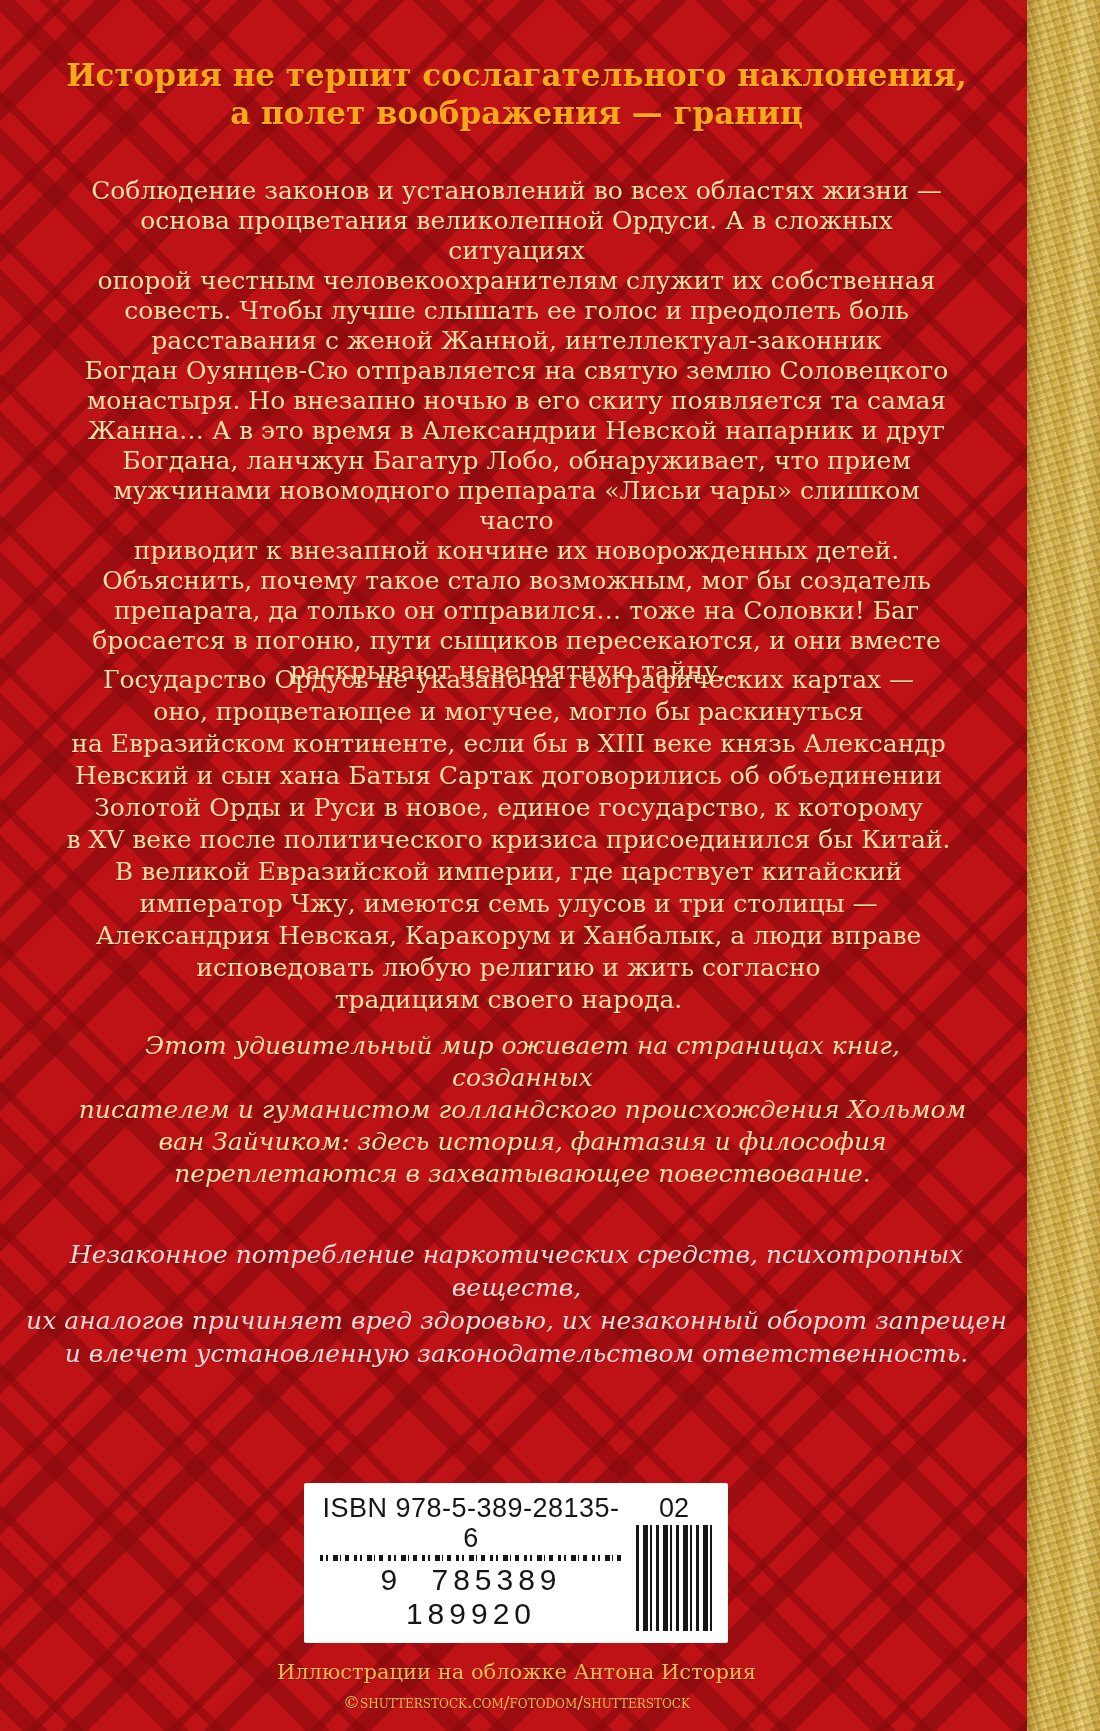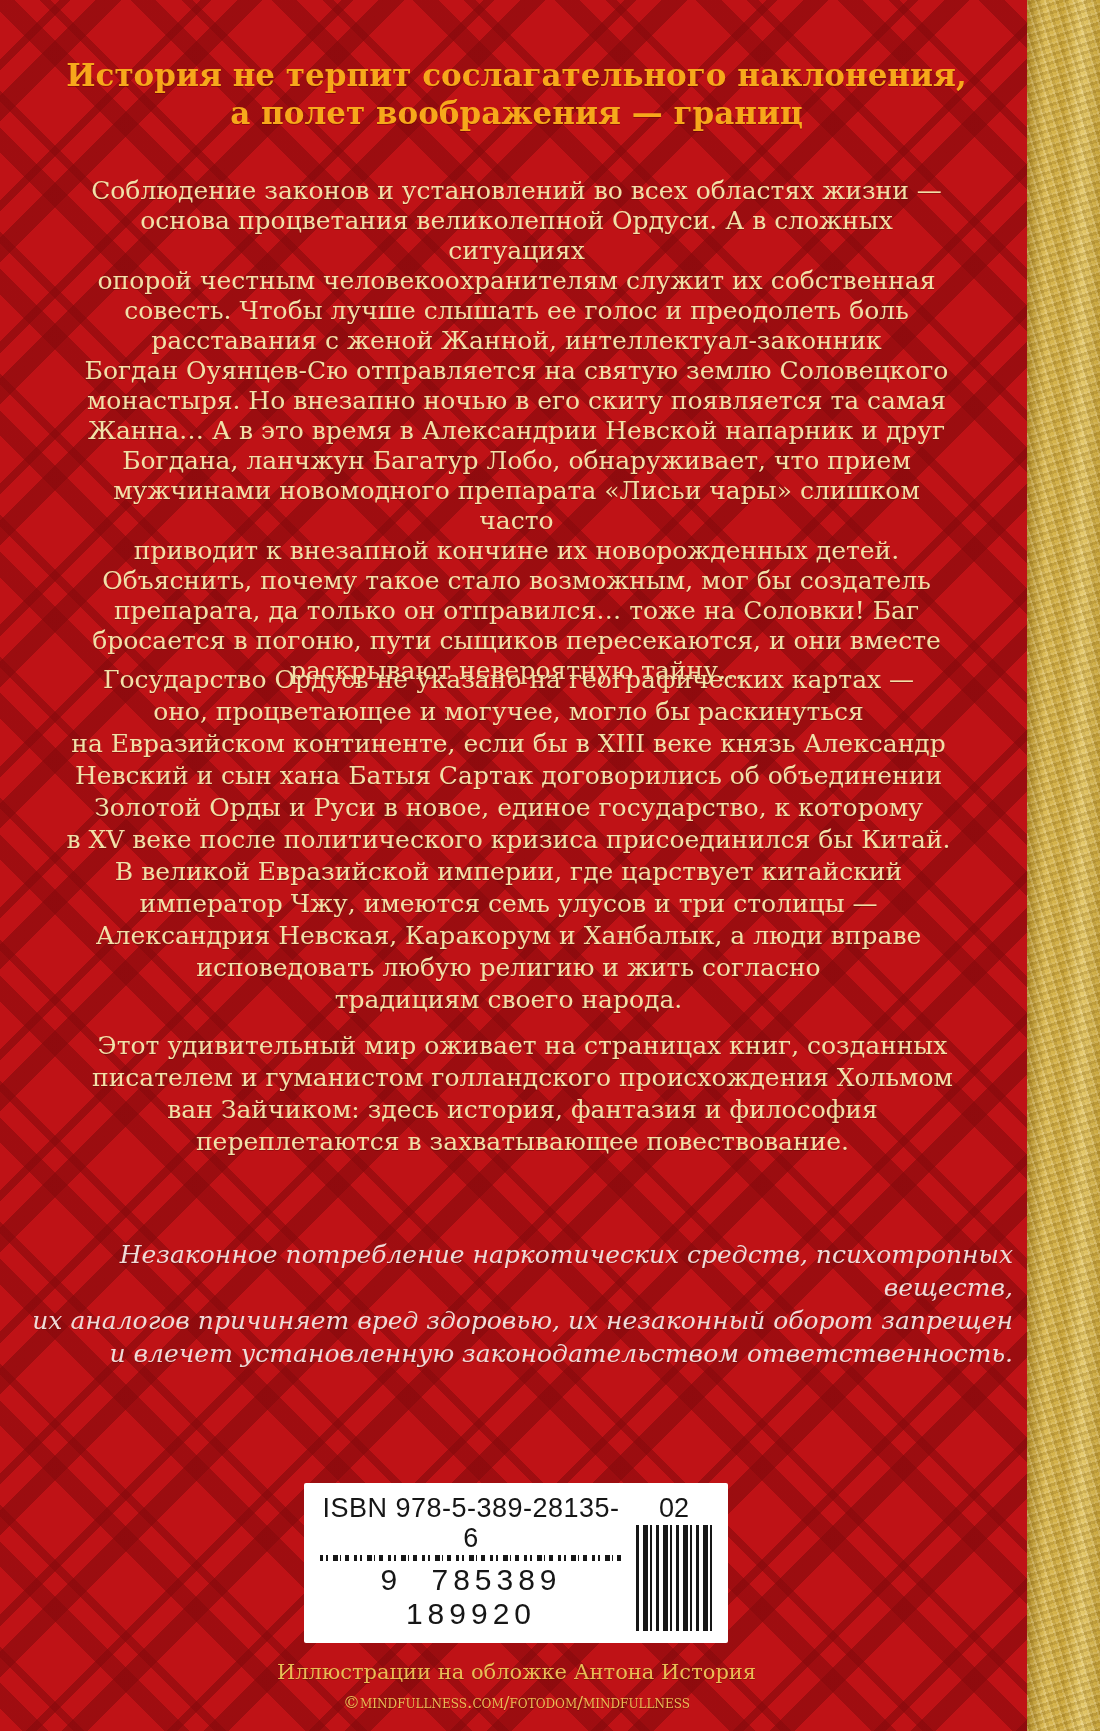--- a/index.html
+++ b/index.html
@@ -34,27 +34,26 @@
     color:var(--title_gold,#f7a81b);
     text-shadow:0 1px 0 rgba(60,0,0,0.35);
   }
   .body-par{
     color:var(--body_cream,#f2e0a8);
     font-size:25px;
     text-shadow:0 1px 0 rgba(60,0,0,0.3);
   }
   .par1{position:absolute;top:176px;left:70px;right:70px;line-height:30px;}
   .par2{position:absolute;top:664px;left:60px;right:76px;line-height:32px;}
-  .par3{position:absolute;top:1030px;left:72px;right:60px;line-height:32px;}
+  .par3{position:absolute;top:1030px;left:72px;right:60px;line-height:32px;font-style:italic;}
   .warning{
     position:absolute;top:1238px;left:14px;right:14px;
     font-size:25px;line-height:33px;font-style:italic;
     color:var(--warning_pink,#efdbd7);
     text-shadow:0 1px 0 rgba(60,0,0,0.25);
-    text-align:right;
   }
   .barcode-box{
     position:absolute;top:1483px;left:298px;width:424px;height:160px;
     background:#ffffff;border-radius:2px;
     display:flex;align-items:stretch;gap:14px;
     padding:10px 16px 12px 16px;box-sizing:border-box;
     font-family:"Liberation Sans", sans-serif;color:#161616;
   }
   .bc-main{flex:1;display:flex;flex-direction:column;}
   .bc-isbn{font-size:27px;letter-spacing:0.5px;text-align:center;line-height:30px;}
@@ -143,19 +142,19 @@
         <div class="bc-digits">9 785389 189920</div>
       </div>
       <div class="bc-addon">
         <div class="bc-addon-num">02</div>
         <div class="bc-addon-bars"></div>
       </div>
     </div>
 
     <div class="credit1 centered">Иллюстрации на обложке Антона История</div>
 
-    <div class="credit2 centered">©mindfullness.com/fotodom/mindfullness</div>
+    <div class="credit2 centered">©shutterstock.com/fotodom/shutterstock</div>
 
   </div>
 
   <div class="gold-strip"></div>
 
 </div>
 
 </body></html>

